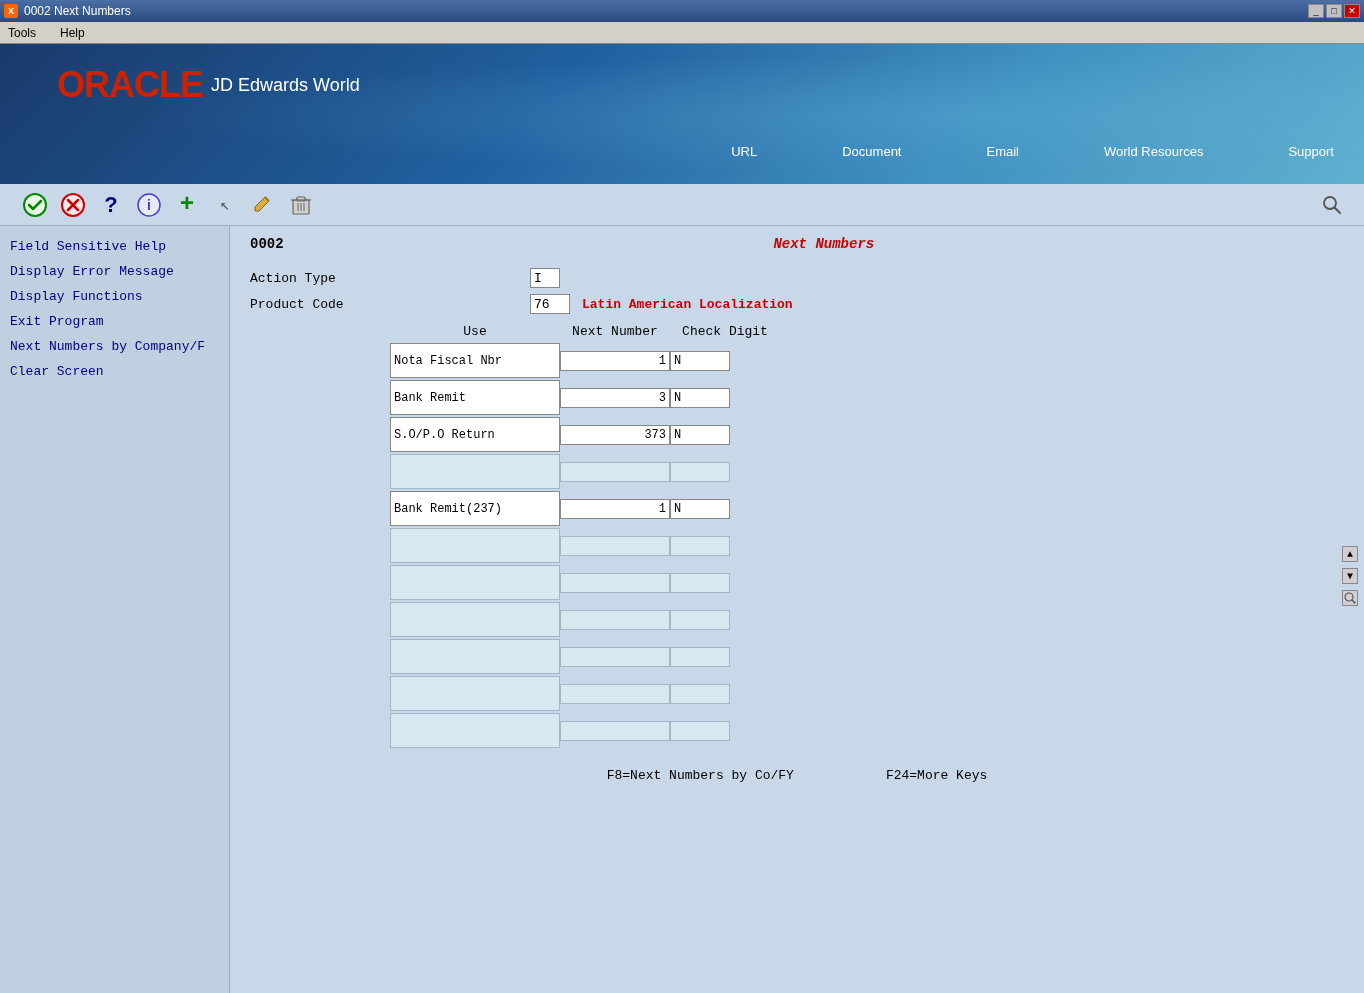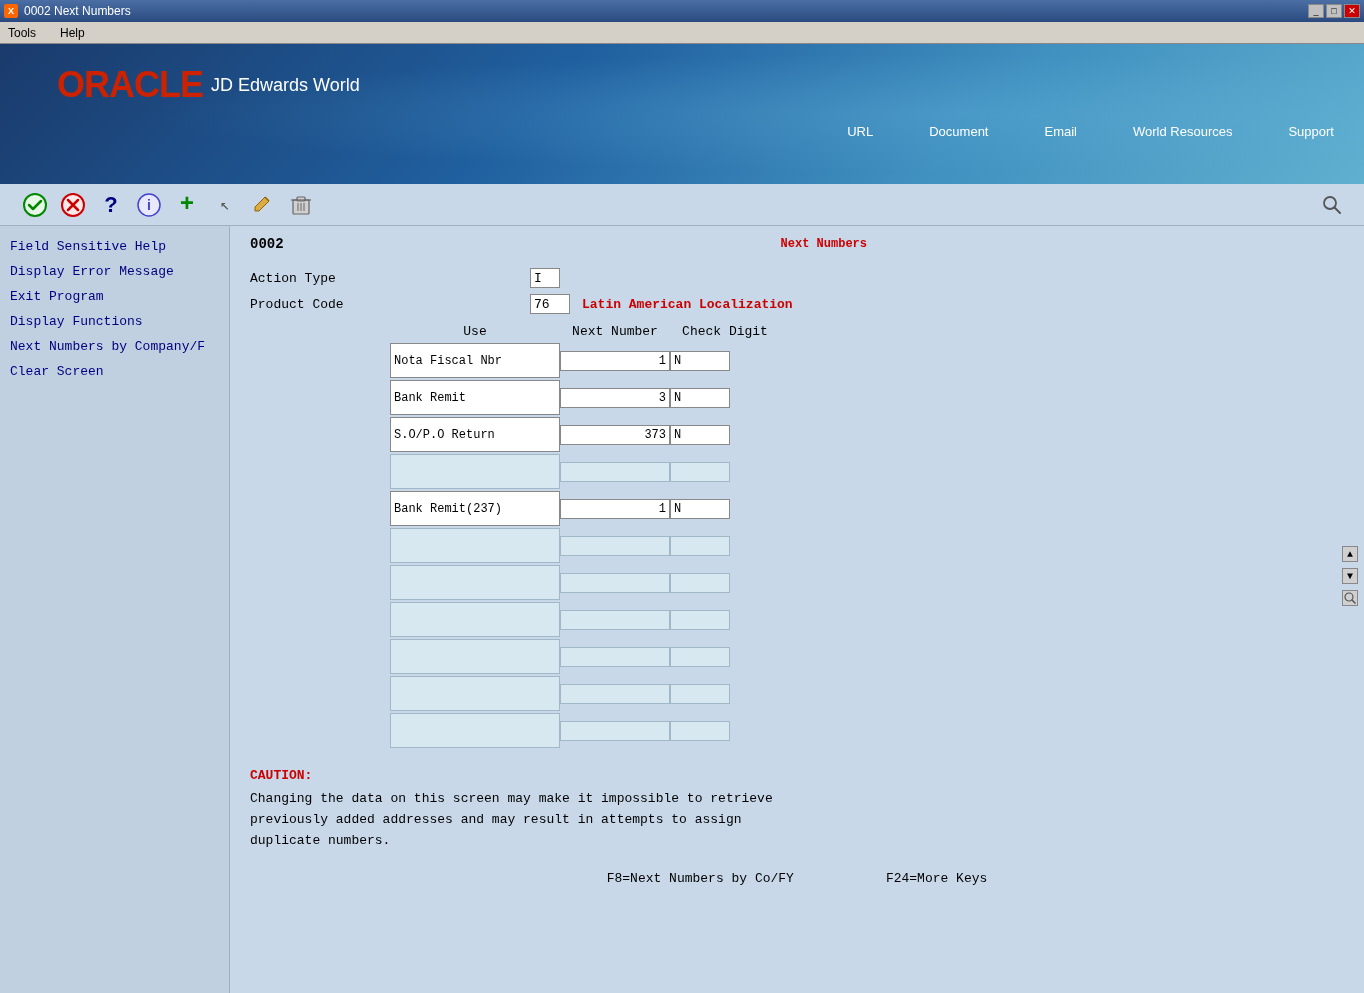--- a/index.html
+++ b/index.html
@@ -77,23 +77,24 @@
       font-size: 18px;
       color: white;
       font-family: Arial, sans-serif;
       font-weight: normal;
       margin-left: 8px;
     }
     .nav-links {
       display: flex;
       justify-content: flex-end;
       padding: 8px 30px;
-      gap: 56px;
+      gap: 85px;
       position: relative;
       z-index: 1;
+      margin-top: 20px;
     }
     .nav-link {
       color: white;
       font-family: Arial, sans-serif;
       font-size: 13px;
       cursor: pointer;
       text-decoration: none;
     }
 
     
@@ -161,25 +162,26 @@
       gap: 20px;
     }
     .form-id {
       font-family: 'Courier New', monospace;
       font-size: 14px;
       color: #000;
       font-weight: bold;
     }
     .form-title {
       font-family: 'Courier New', monospace;
-      font-size: 12px;
+      font-size: 14px;
       color: #cc0000;
       font-weight: bold;
       flex: 1;
       text-align: center;
+      font-style: italic;
     }
 
     
     .form-fields { }
     .field-row {
       display: flex;
       align-items: center;
       margin-bottom: 6px;
     }
     .field-label {
@@ -372,22 +374,22 @@
         <line x1="12.5" y1="12.5" x2="18" y2="18" stroke="#555" stroke-width="2" stroke-linecap="round"></line>
       </svg>
   </div>
 </div>
 
 <div class="main-layout">
 
   <div class="sidebar">
     <div class="sidebar-item">Field Sensitive Help</div>
     <div class="sidebar-item">Display Error Message</div>
+    <div class="sidebar-item">Display Functions</div>
     <div class="sidebar-item">Exit Program</div>
-    <div class="sidebar-item">Display Functions</div>
     <div class="sidebar-item">Next Numbers by Company/F</div>
     <div class="sidebar-item">Clear Screen</div>
   </div>
 
   <div class="content">
 
     <div class="form-header">
       <span class="form-id">0002</span>
       <span class="form-title">Next Numbers</span>
     </div>
@@ -463,28 +465,20 @@
             <div class="cell-check cell-empty"></div>
           </div>
           <div class="data-row">
             <div class="cell-use cell-empty"></div>
             <div class="cell-next cell-empty"></div>
             <div class="cell-check cell-empty"></div>
           </div>
         </div>
     </div>
 
-    <div class="caution-section">
-      <div class="caution-label">CAUTION:</div>
-      <div class="caution-text">
-        <div>Changing the data on this screen may    make it impossible to retrieve</div>
-        <div>previously added addresses and may      result in attempts to assign</div>
-        <div>duplicate numbers.</div>
-      </div>
-    </div>
 
     <div class="function-keys">
       <span>F8=Next Numbers by Co/FY</span>
       <span>F24=More Keys</span>
     </div>
 
     <div style="position:fixed; right:6px; top:55%; display:flex; flex-direction:column; gap:6px;">
       <div style="width:16px;height:16px;border:1px solid #888;background:#d0d0d0;display:flex;align-items:center;justify-content:center;cursor:pointer;font-size:10px;">▲</div>
       <div style="width:16px;height:16px;border:1px solid #888;background:#d0d0d0;display:flex;align-items:center;justify-content:center;cursor:pointer;font-size:10px;">▼</div>
       <div style="width:16px;height:16px;border:1px solid #888;background:#d0d0d0;display:flex;align-items:center;justify-content:center;cursor:pointer;">

